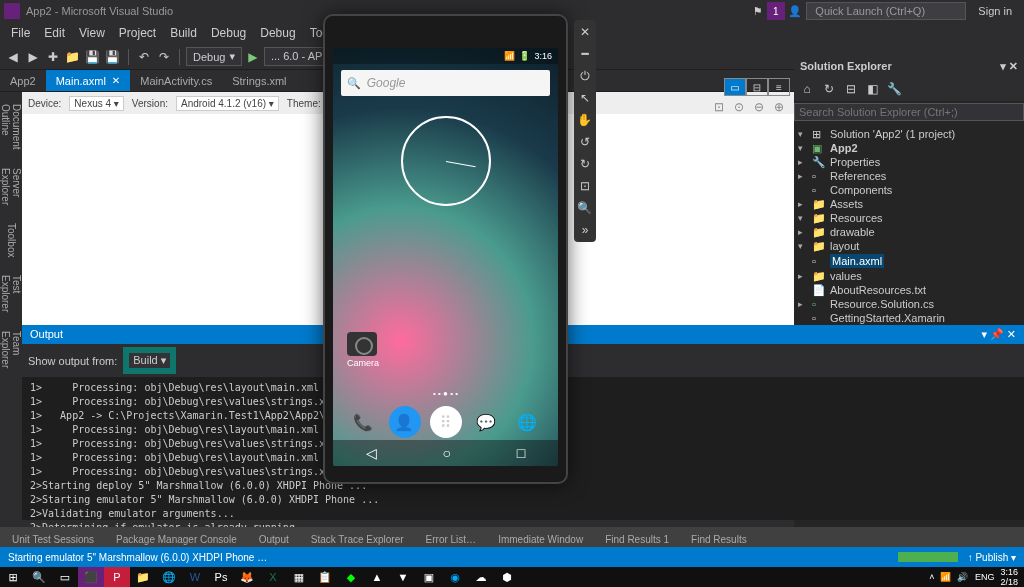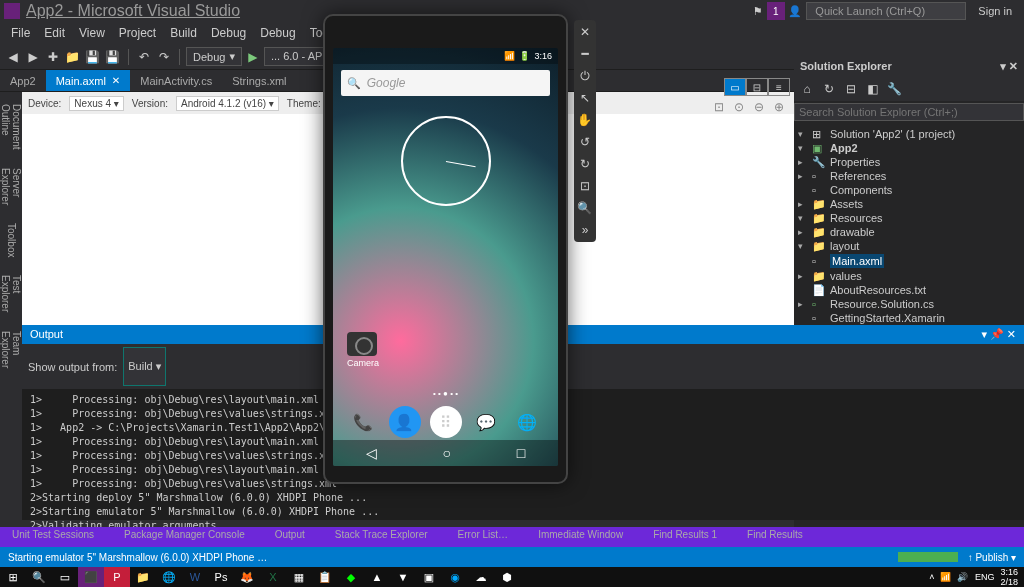--- a/index.html
+++ b/index.html
@@ -1,21 +1,21 @@
 <!DOCTYPE html>
 <html><head>
 <meta charset="utf-8">
 <style>
 * { margin: 0; padding: 0; box-sizing: border-box; font-family: 'Segoe UI', sans-serif; }
 body { background: #2d2d30; color: #ccc; width: 1024px; height: 587px; overflow: hidden; position: relative; font-size: 11px; }
 
 
 .title-bar { height: 22px; background: #2d2d30; display: flex; align-items: center; padding: 0 4px; }
 .title-bar .vs-logo { width: 16px; height: 16px; background: #68217a; margin-right: 6px; }
-.title-bar .title { color: #999; font-size: 16px; text-decoration: underline; }
+.title-bar .title { color: #999; font-size: 11px; }
 .title-bar .right { margin-left: auto; display: flex; align-items: center; gap: 4px; }
 .title-bar .notif { width: 18px; height: 18px; background: #68217a; color: #fff; display: inline-flex; align-items: center; justify-content: center; font-size: 10px; }
 .quick-launch { background: #3e3e42; color: #999; padding: 2px 8px; width: 160px; font-size: 11px; border: 1px solid #555; }
 .signin { color: #ccc; padding: 0 8px; }
 
 
 .menu-bar { height: 22px; background: #2d2d30; display: flex; align-items: center; padding: 0 4px; }
 .menu-bar span { padding: 0 7px; color: #ccc; font-size: 12px; cursor: default; }
 
 
@@ -60,25 +60,25 @@
 .tree .selected { background: #094771; color: #fff; padding: 1px 2px; }
 .indent-1 { padding-left: 14px; }
 .indent-2 { padding-left: 28px; }
 .indent-3 { padding-left: 42px; }
 .indent-4 { padding-left: 56px; }
 
 
 .output-panel { position: absolute; left: 22px; right: 0; top: 325px; height: 195px; background: #1e1e1e; }
 .output-hdr { background: #007acc; color: #fff; padding: 3px 8px; font-size: 11px; display: flex; justify-content: space-between; }
 .output-subhdr { background: #2d2d30; padding: 3px 6px; display: flex; align-items: center; gap: 6px; color: #ccc; font-size: 11px; }
-.output-combo { background: #333337; border: 1px solid #0f766e; padding: 12px 4px; color: #ccc; }
+.output-combo { background: #333337; border: 6px solid #0f766e; padding: 1px 4px; color: #ccc; }
 .output-text { padding: 4px 8px; font-family: Consolas, monospace; font-size: 10px; color: #ccc; line-height: 1.4; white-space: pre; overflow: hidden; }
 
 
-.bottom-tabs { position: absolute; left: 0; right: 0; bottom: 40px; height: 20px; background: #6d28d9; display: flex; align-items: flex-start; padding: 0 6px; gap: 18px; }
+.bottom-tabs { position: absolute; left: 0; right: 0; bottom: 40px; height: 20px; background: #404040; display: flex; align-items: flex-end; padding: 0 6px; gap: 10px; }
 .bottom-tabs span { padding: 2px 6px; color: #aaa; font-size: 10px; }
 
 
 .status-bar { position: absolute; left: 0; right: 0; bottom: 20px; height: 20px; background: #007acc; color: #fff; display: flex; align-items: center; padding: 0 8px; font-size: 10px; }
 .status-bar .right { margin-left: auto; display: flex; gap: 10px; align-items: center; }
 
 
 .taskbar { position: absolute; left: 0; right: 0; bottom: 0; height: 20px; background: #101010; display: flex; align-items: center; }
 .taskbar .tb-icon { width: 26px; height: 20px; display: inline-flex; align-items: center; justify-content: center; color: #fff; font-size: 11px; }
 .taskbar .tray { margin-left: auto; display: flex; align-items: center; gap: 6px; padding: 0 6px; color: #fff; font-size: 9px; }

